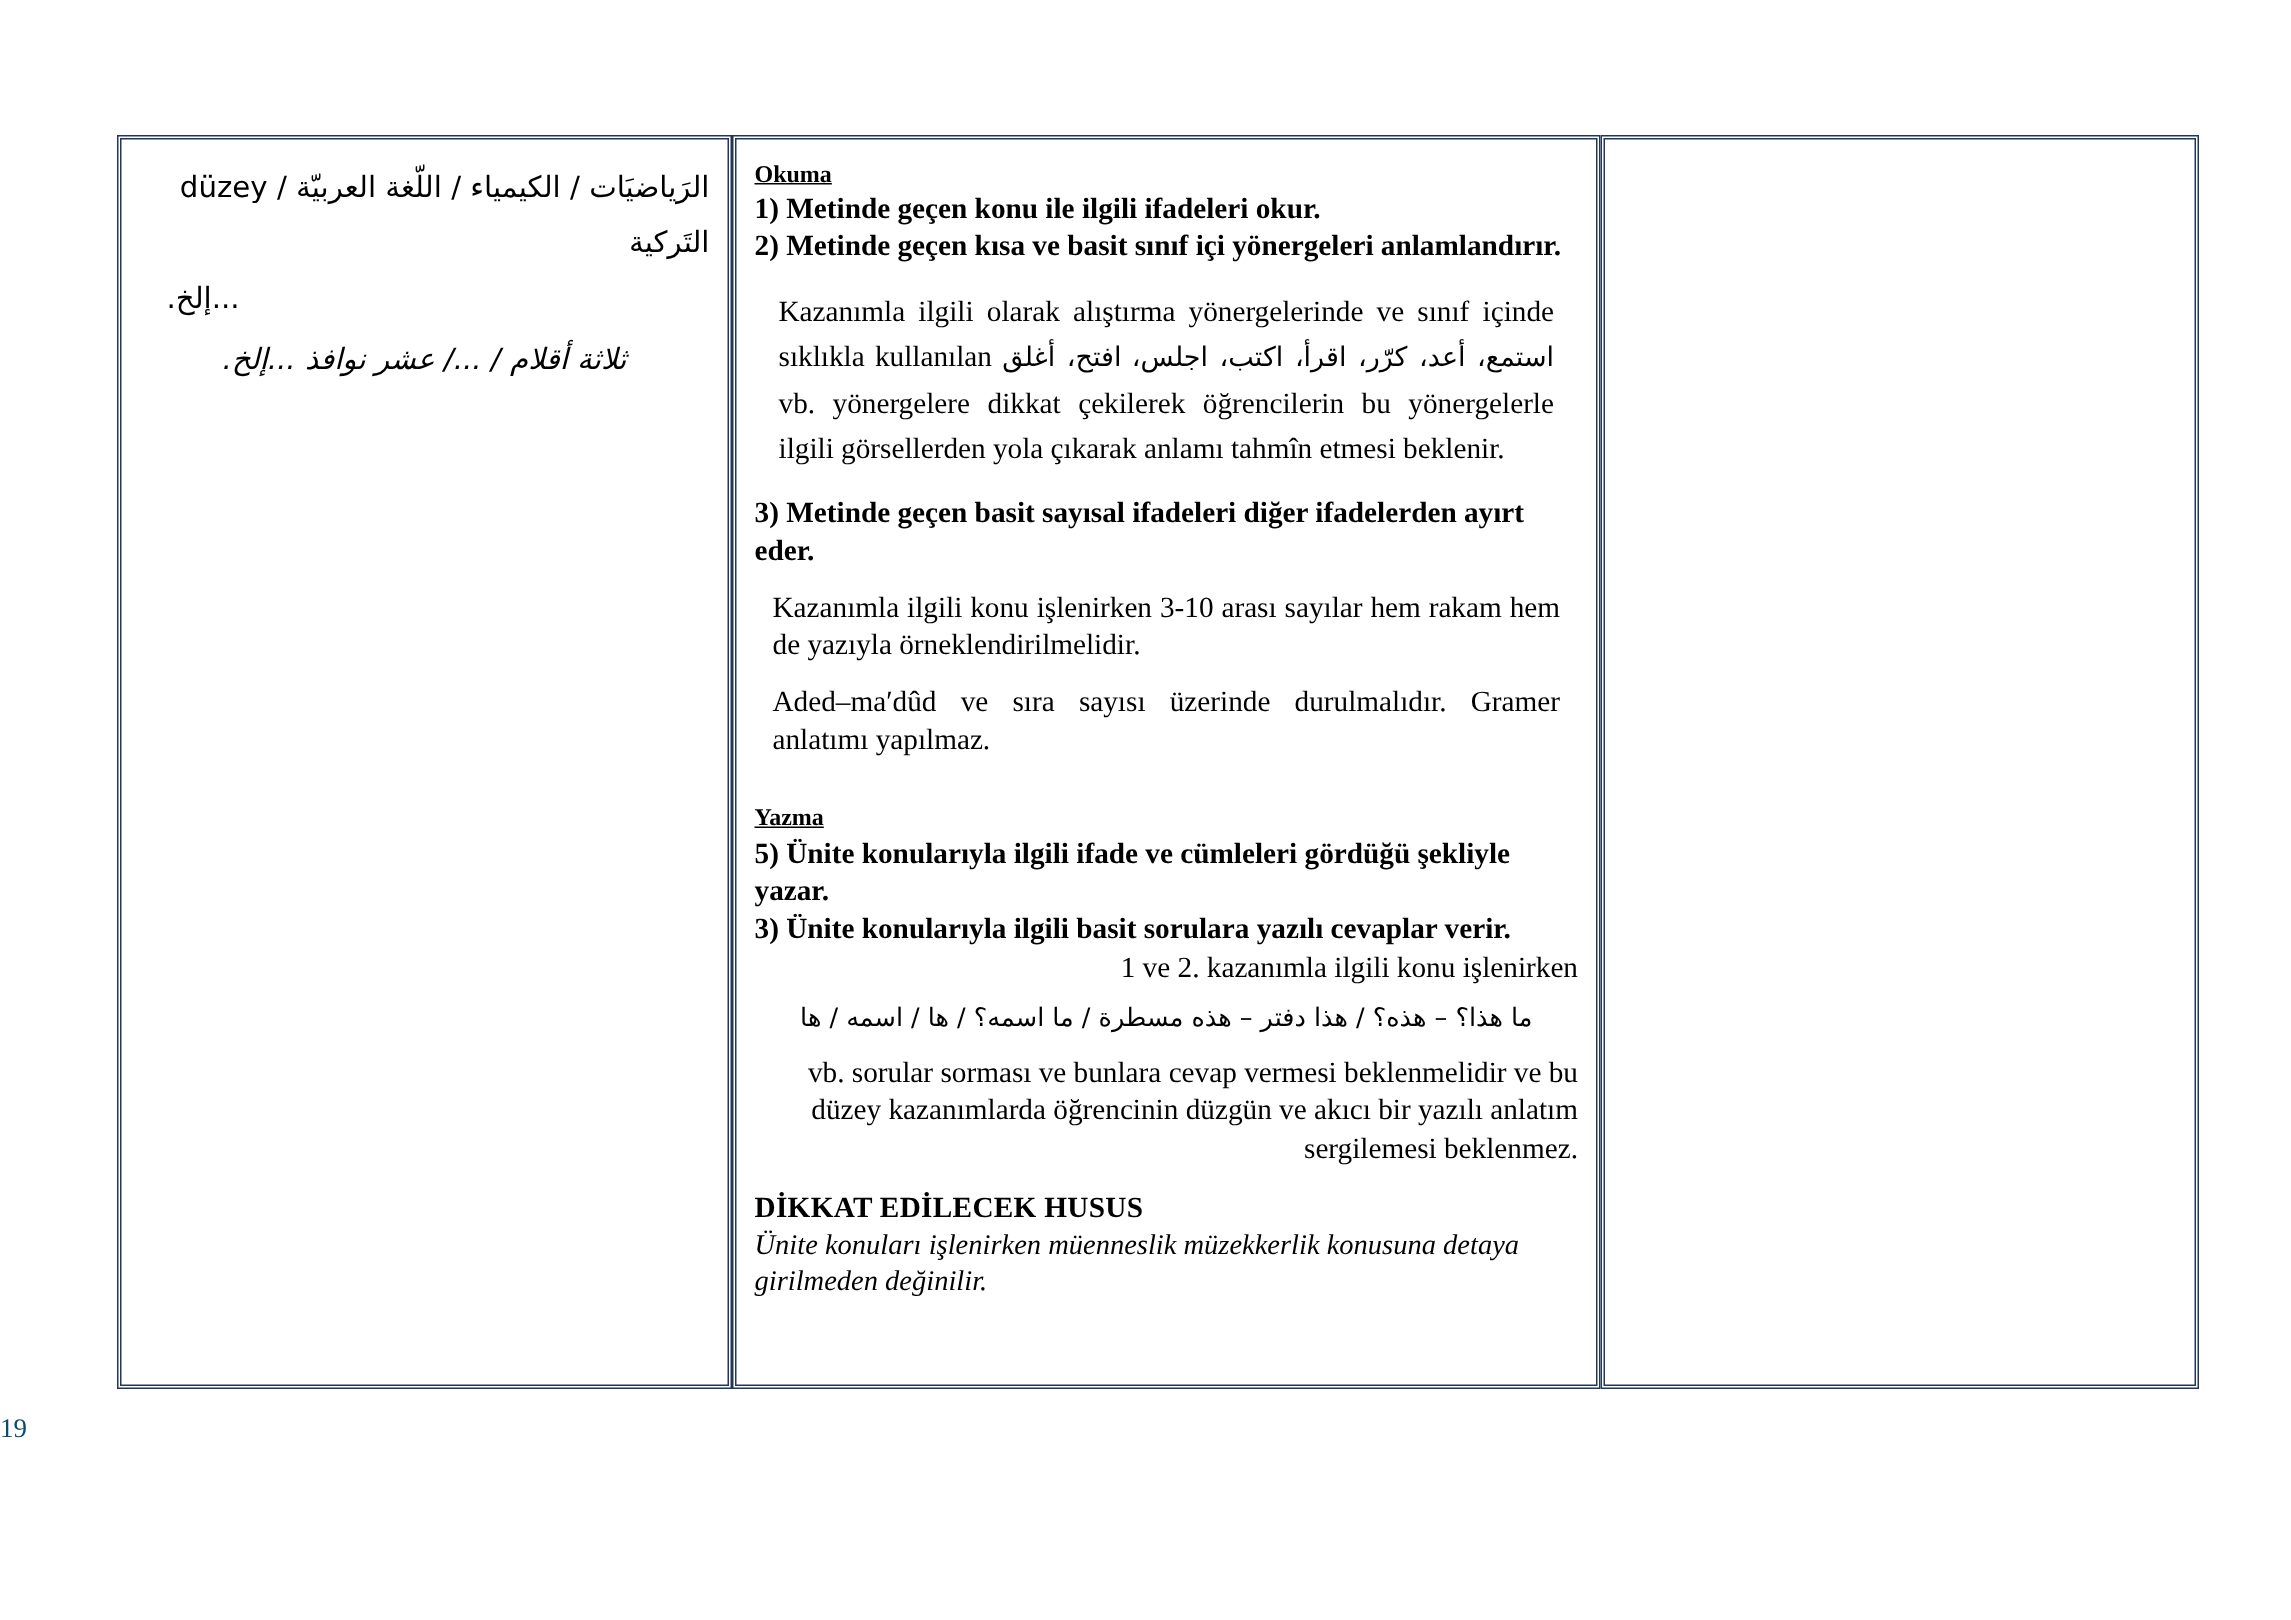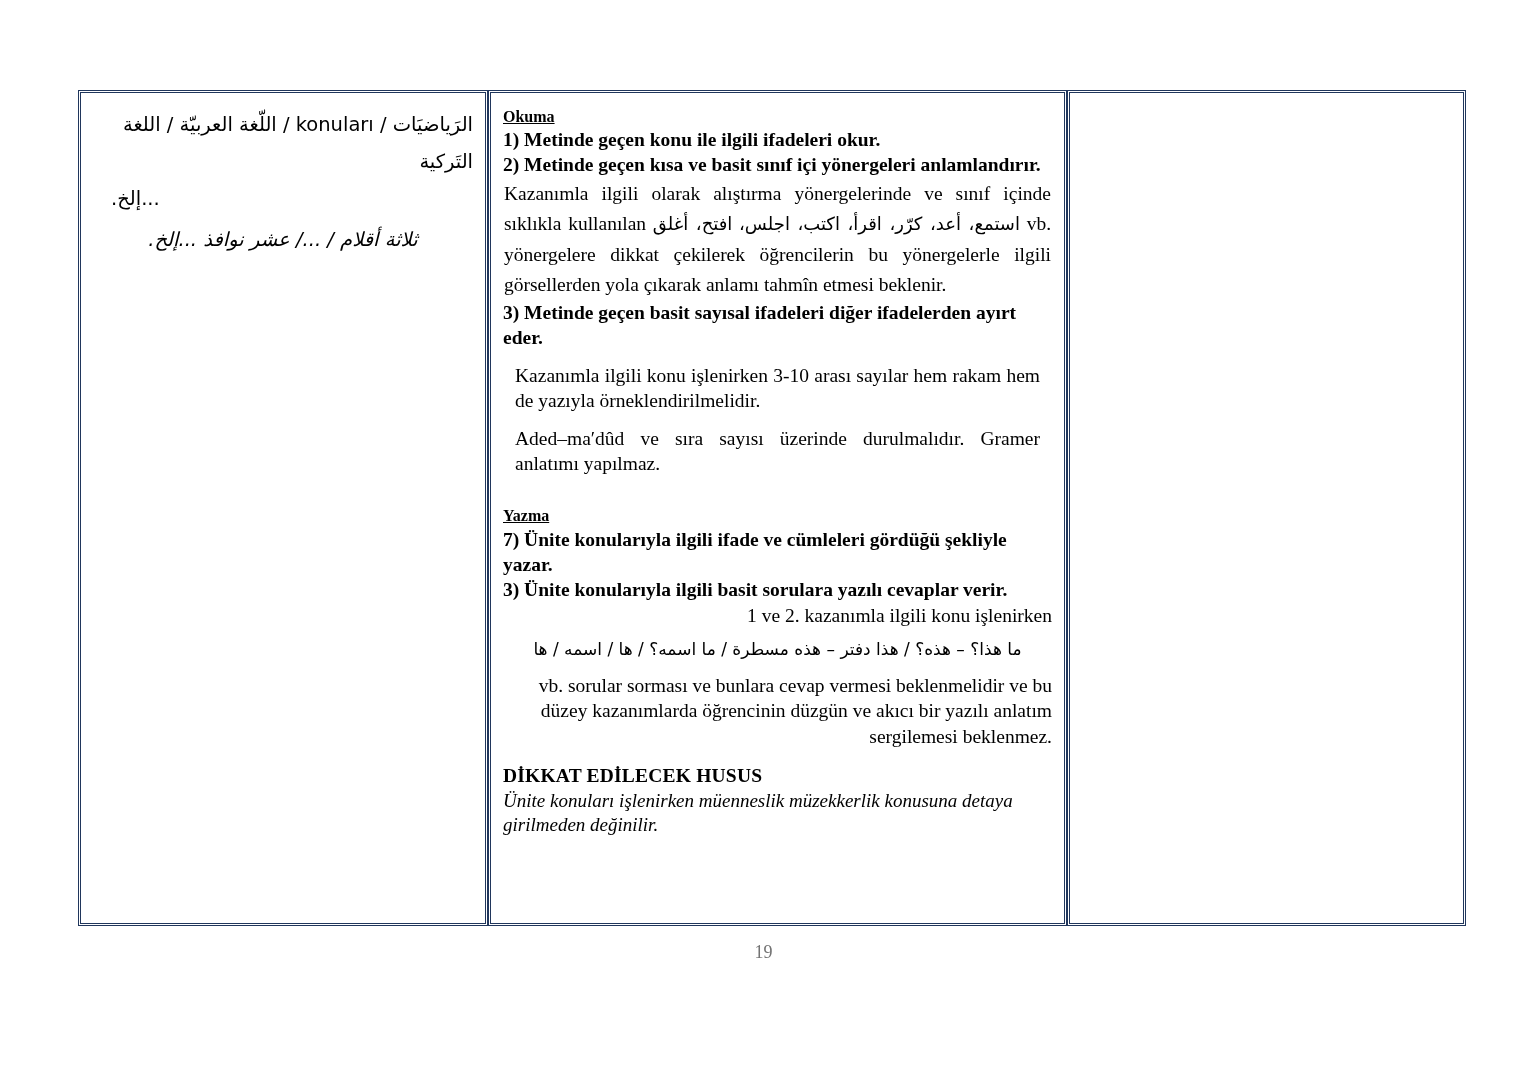--- a/index.html
+++ b/index.html
@@ -104,21 +104,21 @@
 
   .body-par-left {
     margin: 0;
     font-size: 19.5px;
     line-height: 1.30;
     text-align: right;
   }
 
   
   .mixed-line {
-    margin: 1px;
+    margin: 16px;
     font-size: 19.5px;
     line-height: 1.55;
     text-align: justify;
   }
   .ar-inline {
     font-family: "DejaVu Sans", "Liberation Sans", sans-serif;
     font-size: 18px;
     direction: rtl;
     unicode-bidi: embed;
   }
@@ -146,39 +146,39 @@
     margin: 0;
     line-height: 1.28;
   }
 
   
   .page-number {
     position: absolute;
     left: 0;
     top: 942px;
     width: 1527px;
-    text-align: center;
+    text-align: left;
     font-size: 18px;
-    color: #737373;
+    color: #0c4a6e;
     font-family: "Liberation Serif", "DejaVu Serif", serif;
   }
 </style>
 </head>
 <body>
 
 <div class="page">
 
   <div class="table-wrap">
     <table class="doc-table">
       <tbody>
         <tr>
 
           <td class="col-1">
             <div class="cell-inner arabic-col">
-              <div class="ar-line-1">الرَياضيَات / konuları / اللّغة العربيّة / اللغة التَركية</div>
+              <div class="ar-line-1">الرَياضيَات / الكيمياء / اللّغة العربيّة / düzey التَركية</div>
               <div class="ar-line-2">...إلخ.</div>
               <div class="ar-line-3">ثلاثة أقلام / .../ عشر نوافذ ...إلخ.</div>
             </div>
           </td>
 
           <td class="col-2">
             <div class="cell-inner content-col">
 
               <div>
                 <div><span class="heading-ul">Okuma</span></div>
@@ -199,21 +199,21 @@
                 <p class="body-par">Kazanımla ilgili konu işlenirken 3-10 arası sayılar hem rakam hem de yazıyla örneklendirilmelidir.</p>
 
                 <p class="body-par">Aded–ma′dûd ve sıra sayısı üzerinde durulmalıdır. Gramer anlatımı yapılmaz.</p>
               </div>
 
               <div class="spacer-sm"></div>
 
               <div>
                 <div><span class="heading-ul">Yazma</span></div>
 
-                <p class="bold-item">7) Ünite konularıyla ilgili  ifade ve cümleleri gördüğü şekliyle yazar.</p>
+                <p class="bold-item">5) Ünite konularıyla ilgili  ifade ve cümleleri gördüğü şekliyle yazar.</p>
 
                 <p class="bold-item">3) Ünite konularıyla ilgili basit sorulara yazılı cevaplar verir.</p>
 
                 <p class="body-par-left">1 ve 2. kazanımla ilgili konu işlenirken</p>
 
                 <div class="ar-block-line">ما هذا؟ – هذه؟ / هذا دفتر – هذه مسطرة / ما اسمه؟ / ها / اسمه / ها</div>
 
                 <p class="body-par-left">vb. sorular sorması ve bunlara cevap vermesi beklenmelidir ve bu düzey kazanımlarda öğrencinin düzgün ve akıcı bir yazılı anlatım sergilemesi beklenmez.</p>
               </div>
 

